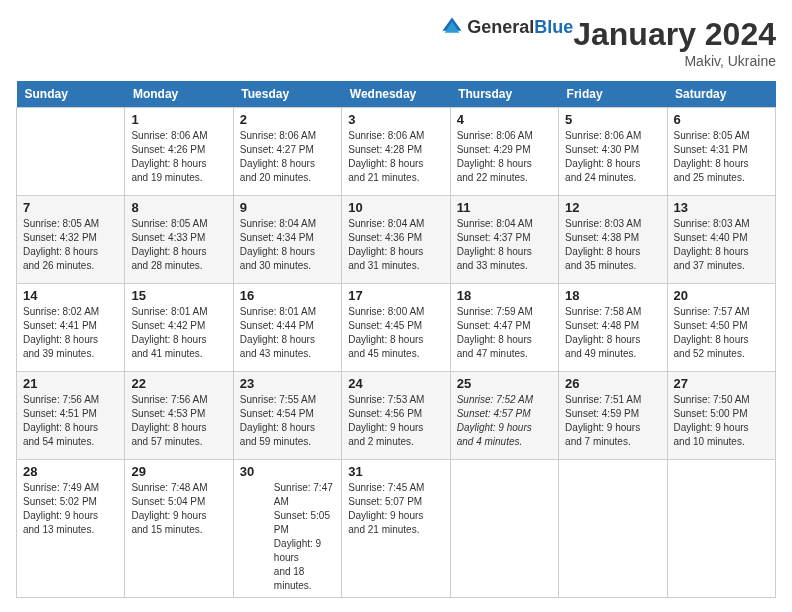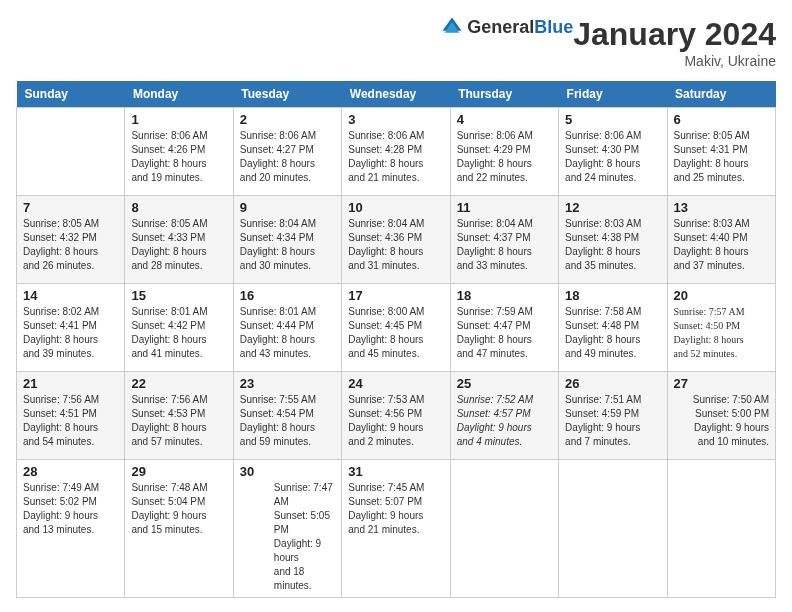--- a/index.html
+++ b/index.html
@@ -259,21 +259,21 @@
         </td>
         <td>
           <div class="cell-day">18</div>
           <div class="cell-info" style="white-space: pre-line;">Sunrise: 7:58 AM
 Sunset: 4:48 PM
 Daylight: 8 hours
 and 49 minutes.</div>
         </td>
         <td>
           <div class="cell-day">20</div>
-          <div class="cell-info" style="white-space: pre-line; font-family: Liberation Serif, serif;">Sunrise: 7:57 AM
+          <div class="cell-info" style="white-space: pre-line;">Sunrise: 7:57 AM
 Sunset: 4:50 PM
 Daylight: 8 hours
 and 52 minutes.</div>
         </td>
       </tr>
       <tr>
         <td>
           <div class="cell-day">21</div>
           <div class="cell-info" style="white-space: pre-line;">Sunrise: 7:56 AM
 Sunset: 4:51 PM
@@ -310,21 +310,21 @@
         </td>
         <td>
           <div class="cell-day">26</div>
           <div class="cell-info" style="white-space: pre-line;">Sunrise: 7:51 AM
 Sunset: 4:59 PM
 Daylight: 9 hours
 and 7 minutes.</div>
         </td>
         <td>
           <div class="cell-day">27</div>
-          <div class="cell-info" style="white-space: pre-line; text-align: right;">Sunrise: 7:50 AM
+          <div class="cell-info" style="white-space: pre-line;">Sunrise: 7:50 AM
 Sunset: 5:00 PM
 Daylight: 9 hours
 and 10 minutes.</div>
         </td>
       </tr>
       <tr>
         <td>
           <div class="cell-day">28</div>
           <div class="cell-info" style="white-space: pre-line;">Sunrise: 7:49 AM
 Sunset: 5:02 PM

